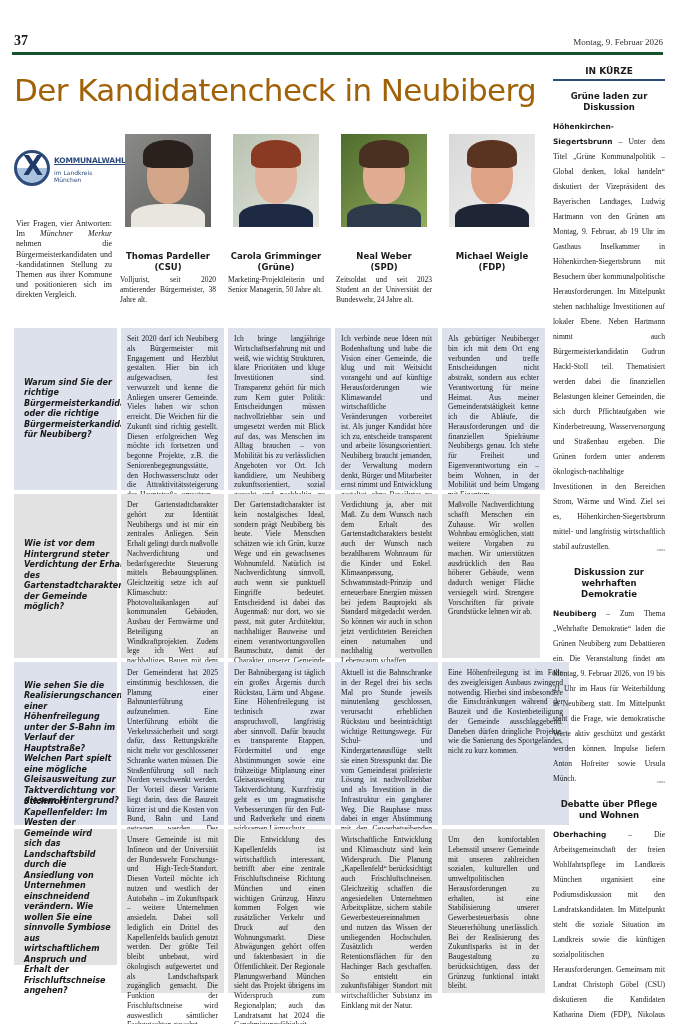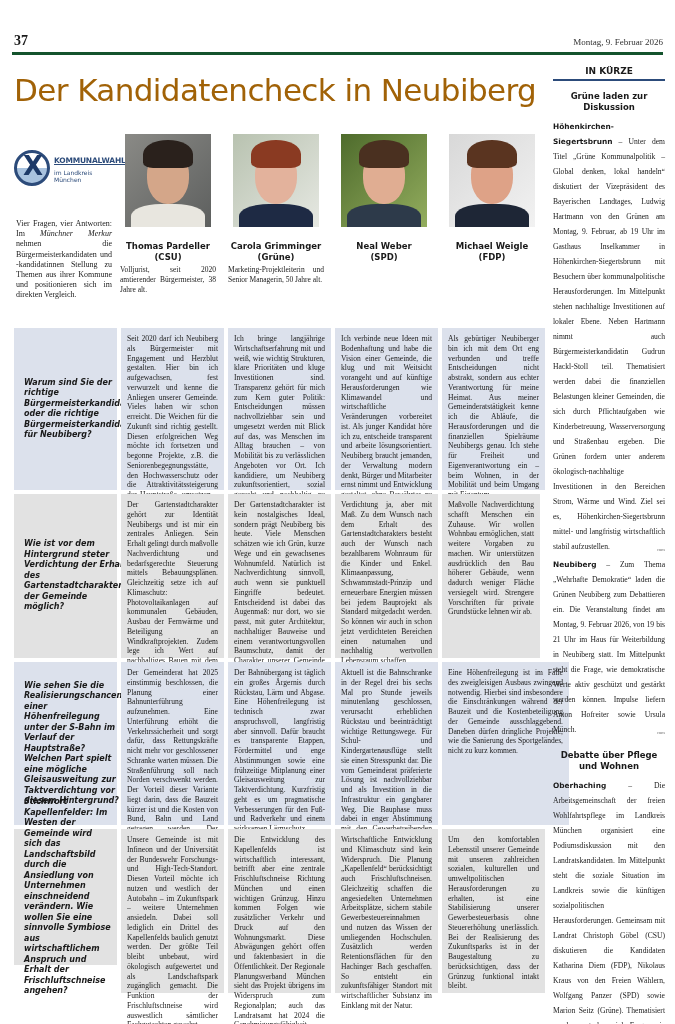--- a/index.html
+++ b/index.html
@@ -20,21 +20,21 @@
   .logo-x span { position: absolute; left: 6px; top: -2px; font-family: "DejaVu Sans", sans-serif; font-weight: bold; font-size: 26px; color: #1d3a68; }
   .logo-t1 { position: absolute; left: 40px; top: 6px; font-family: "DejaVu Sans", sans-serif; font-weight: bold; font-size: 7.5px; color: #2c4b7a; letter-spacing: -0.2px; text-decoration: underline; }
   .logo-t2 { position: absolute; left: 40px; top: 19px; font-family: "DejaVu Sans", sans-serif; font-size: 6px; color: #2c4b7a; }
 
   .intro { position: absolute; left: 16px; top: 219px; width: 96px; font-size: 8px; line-height: 10.2px; text-align: justify; hyphens: auto; }
   .intro em { font-style: italic; margin-top: 32px; }
 
   
   .cand { position: absolute; top: 134px; width: 96px; }
   .cand .photo { width: 86px; height: 93px; margin: 0 auto; position: relative; overflow: hidden; }
-  .cand .name { margin-top: 14px; text-align: center; font-family: "DejaVu Sans", sans-serif; font-weight: bold; font-size: 8.5px; line-height: 11px; }
+  .cand .name { margin-top: 24px; text-align: center; font-family: "DejaVu Sans", sans-serif; font-weight: bold; font-size: 8.5px; line-height: 11px; }
   .cand .bio { margin-top: 2px; font-size: 7.5px; line-height: 9.8px; text-align: justify; }
   .face { position: absolute; left: 22px; top: 16px; width: 42px; height: 54px; border-radius: 45% 45% 48% 48%; background: #e0b49a; }
   .hair { position: absolute; left: 18px; top: 6px; width: 50px; height: 28px; border-radius: 50% 50% 20% 20%; }
   .body { position: absolute; left: 6px; top: 70px; width: 74px; height: 30px; border-radius: 40% 40% 0 0; }
 
   
   .cell { position: absolute; padding: 6px 6px; font-size: 7.6px; line-height: 9.75px; text-align: justify; hyphens: auto; }
   .blue { background: #dce1ec; }
   .grey { background: #e2e2e2; }
   .q { font-family: "DejaVu Sans", sans-serif; font-style: italic; font-weight: bold; font-size: 8px; line-height: 10.5px; text-align: left; display: flex; align-items: center; padding-left: 10px; padding-right: 6px; }
@@ -88,20 +88,21 @@
   <div class="bio">Marketing-Projektleiterin und Senior Managerin, 50 Jahre alt.</div>
 </div>
 
 <div class="cand" style="left:336px">
   <div class="photo" style="background:linear-gradient(135deg,#4e6b2c,#93ad5e)">
     <div class="body" style="background:#2d3a4a"></div>
     <div class="face" style="background:#e0ad92"></div>
     <div class="hair" style="background:#4a3020"></div>
   </div>
   <div class="name"><span>Neal Weber</span><br><span>(SPD)</span></div>
+  <div class="bio">Zeitsoldat und seit 2023 Student an der Universität der Bundeswehr, 24 Jahre alt.</div>
 </div>
 
 <div class="cand" style="left:444px">
   <div class="photo" style="background:linear-gradient(135deg,#d8d8d8,#f2f2f2)">
     <div class="body" style="background:#1e2636"></div>
     <div class="face" style="background:#dea287"></div>
     <div class="hair" style="background:#5a3420"></div>
   </div>
   <div class="name"><span>Michael Weigle</span><br><span>(FDP)</span></div>
 </div>
@@ -129,20 +130,21 @@
 <div class="cell grey" style="left:228px;top:829px;width:103px;height:164px">Die Entwicklung des Kapellenfelds ist wirtschaftlich interessant, betrifft aber eine zentrale Frischluftschneise Richtung München und einen wichtigen Grünzug. Hinzu kommen Folgen wie zusätzlicher Verkehr und Druck auf den Wohnungsmarkt. Diese Abwägungen gehört offen und faktenbasiert in die Öffentlichkeit. Der Regionale Planungsverband München sieht das Projekt übrigens im Widerspruch zum Regionalplan; auch das Landratsamt hat 2024 die Genehmigungsfähigkeit verneint.</div>
 <div class="cell grey" style="left:335px;top:829px;width:103px;height:164px">Wirtschaftliche Entwicklung und Klimaschutz sind kein Widerspruch. Die Planung „Kapellenfeld“ berücksichtigt auch Frischluftschneisen. Gleichzeitig schaffen die angesiedelten Unternehmen Arbeitsplätze, sichern stabile Gewerbesteuereinnahmen und nutzen das Wissen der umliegenden Hochschulen. Zusätzlich werden Retentionsflächen für den Hachinger Bach geschaffen. So entsteht ein zukunftsfähiger Standort mit wirtschaftlicher Substanz im Einklang mit der Natur.</div>
 <div class="cell grey" style="left:442px;top:829px;width:103px;height:164px">Um den komfortablen Lebensstil unserer Gemeinde mit unseren zahlreichen sozialen, kulturellen und umweltpolitischen Herausforderungen zu erhalten, ist eine Stabilisierung unserer Gewerbesteuerbasis ohne Steuererhöhung unerlässlich. Bei der Realisierung des Zukunftsparks ist in der Baugestaltung zu berücksichtigen, dass der Grünzug funktional intakt bleibt.</div>
 
 <aside class="side">
   <div class="side-title">IN KÜRZE</div>
 
   <div class="news-head">Grüne laden zur Diskussion</div>
   <p class="news-body"><span class="loc">Höhenkirchen-Siegertsbrunn</span><span> – Unter dem Titel „Grüne Kommunalpolitik – Global denken, lokal handeln“ diskutiert der Vizepräsident des Bayerischen Landtages, Ludwig Hartmann von den Grünen am Montag, 9. Februar, ab 19 Uhr im Gasthaus Inselkammer in Höhenkirchen-Siegertsbrunn mit Besuchern über kommunalpolitische Herausforderungen. Im Mittelpunkt stehen nachhaltige Investitionen auf lokaler Ebene. Neben Hartmann nimmt auch Bürgermeisterkandidatin Gudrun Hackl-Stoll teil. Thematisiert werden dabei die finanziellen Belastungen kleiner Gemeinden, die sich durch Pflichtaufgaben wie Kinderbetreuung, Wasserversorgung und Straßenbau ergeben. Die Grünen fordern unter anderem ökologisch-nachhaltige Investitionen in den Bereichen Strom, Wärme und Wind. Ziel sei es, Höhenkirchen-Siegertsbrunn mittel- und langfristig wirtschaftlich stabil aufzustellen.</span><span class="sig">mm</span></p>
 
+  <div class="news-head">Diskussion zur wehrhaften Demokratie</div>
   <p class="news-body"><span class="loc">Neubiberg</span><span> – Zum Thema „Wehrhafte Demokratie“ laden die Grünen Neubiberg zum Debattieren ein. Die Veranstaltung findet am Montag, 9. Februar 2026, von 19 bis 21 Uhr im Haus für Weiterbildung in Neubiberg statt. Im Mittelpunkt steht die Frage, wie demokratische Werte aktiv geschützt und gestärkt werden können. Impulse liefern Anton Hofreiter sowie Ursula Münch.</span><span class="sig">mm</span></p>
 
   <div class="news-head">Debatte über Pflege und Wohnen</div>
   <p class="news-body"><span class="loc">Oberhaching</span><span> – Die Arbeitsgemeinschaft der freien Wohlfahrtspflege im Landkreis München organisiert eine Podiumsdiskussion mit den Landratskandidaten. Im Mittelpunkt steht die soziale Situation im Landkreis sowie die künftigen sozialpolitischen Herausforderungen. Gemeinsam mit Landrat Christoph Göbel (CSU) diskutieren die Kandidaten Katharina Diem (FDP), Nikolaus Kraus von den Freien Wählern, Wolfgang Panzer (SPD) sowie Marion Seitz (Grüne). Thematisiert werden zentrale soziale Fragen wie Pflege und Wohnen im Alter, Armut und Wohnungslosigkeit, Integration sowie die finanzielle Ausstattung sozialer Träger. Die Moderation übernimmt Amelie Hofmann von der Diakonie. Die Veranstaltung findet am Montag, 9. Februar, von 14 bis 16 Uhr im Caritas Altenheim St. Rita in Oberhaching statt (Anmeldung unter sekretariat.vorstand@awo-kvmucl.de).</span><span class="sig">mm</span></p>
 
   <div class="news-head">Basteln und Geschichten</div>
   <p class="news-body"><span class="loc">Grünwald</span><span> – In der Bücherei Grünwald findet ein Kinderprogramm unter dem Titel „Karneval im Zoo“ statt. Das Angebot richtet sich an Kinder im Alter von drei bis vier Jahren sowie an erwachsene Mitspieler und beginnt am Dienstag, 10. Februar, um 15.30 Uhr in der Bücherei. Eintritt: zwei Euro. Infos unter 089/641 24 70 oder per E-Mail an: info@bibliothek-gruenwald.de.</span></p>
 </aside>
 
 </body></html>

